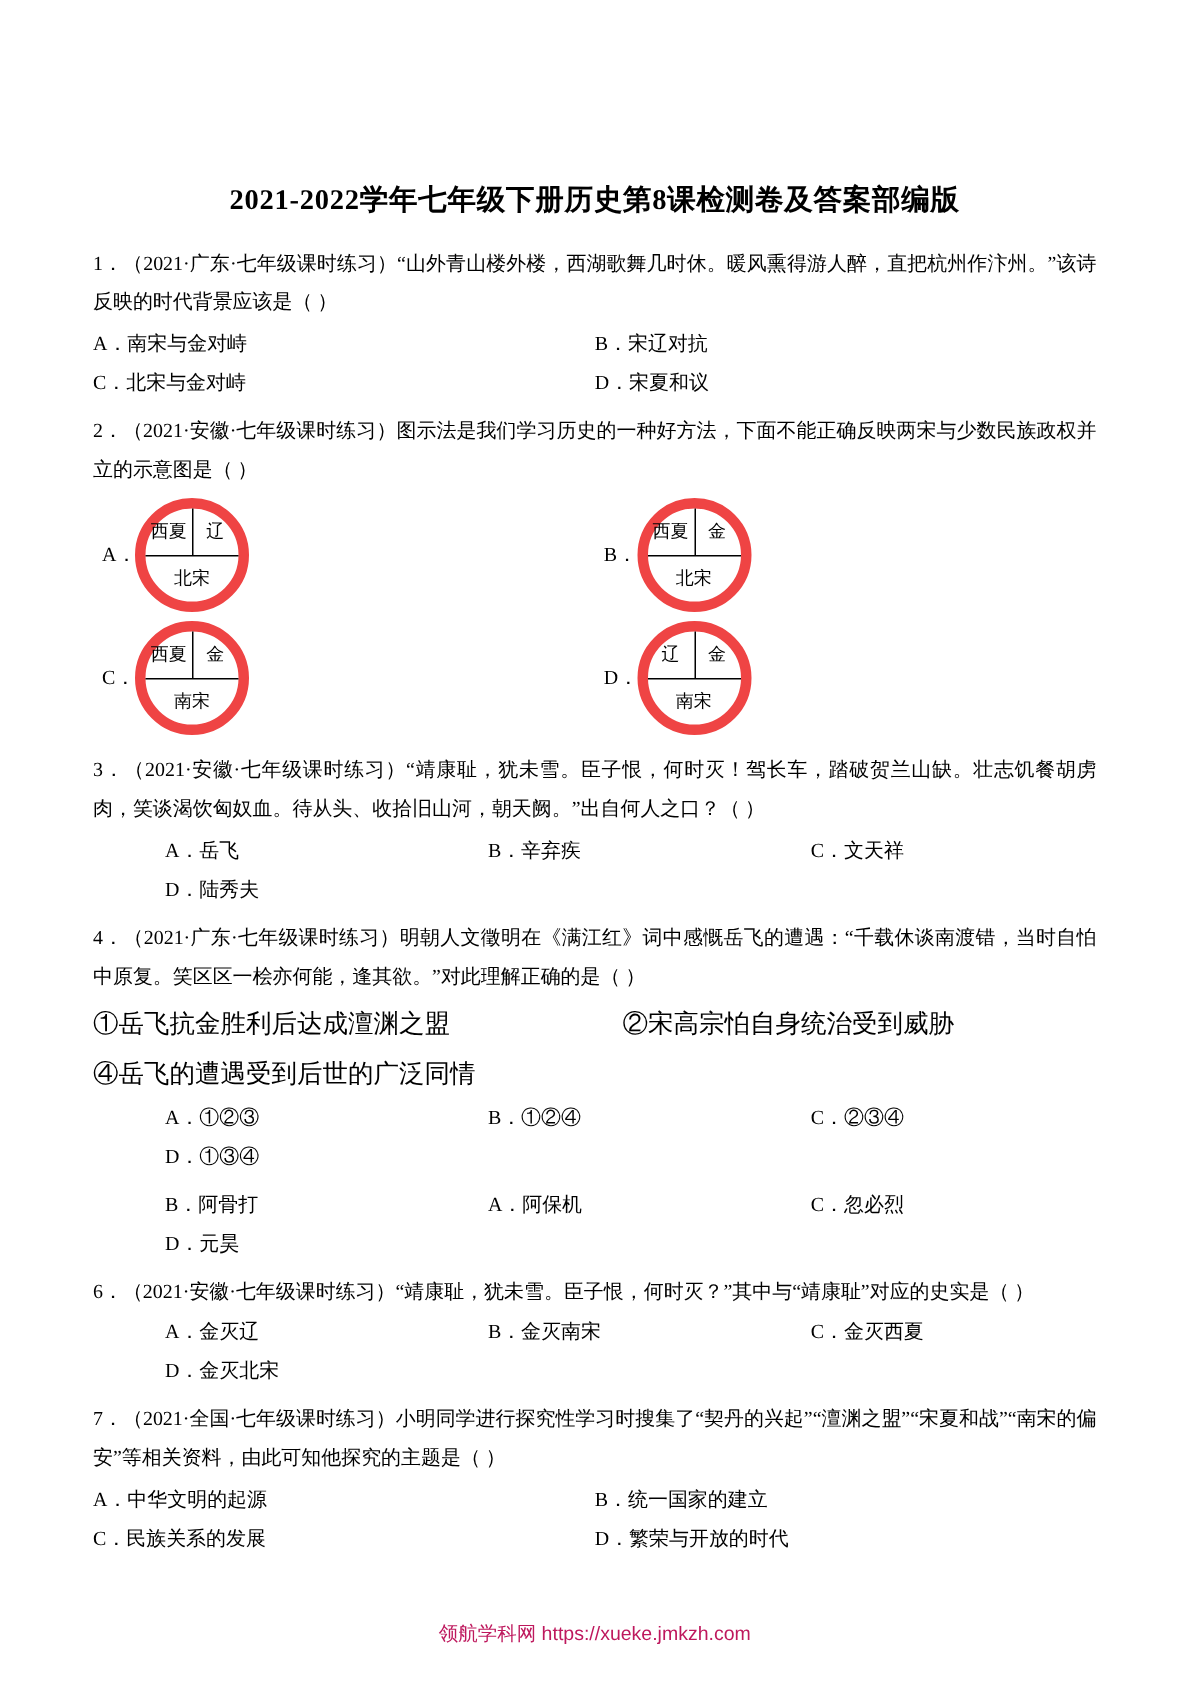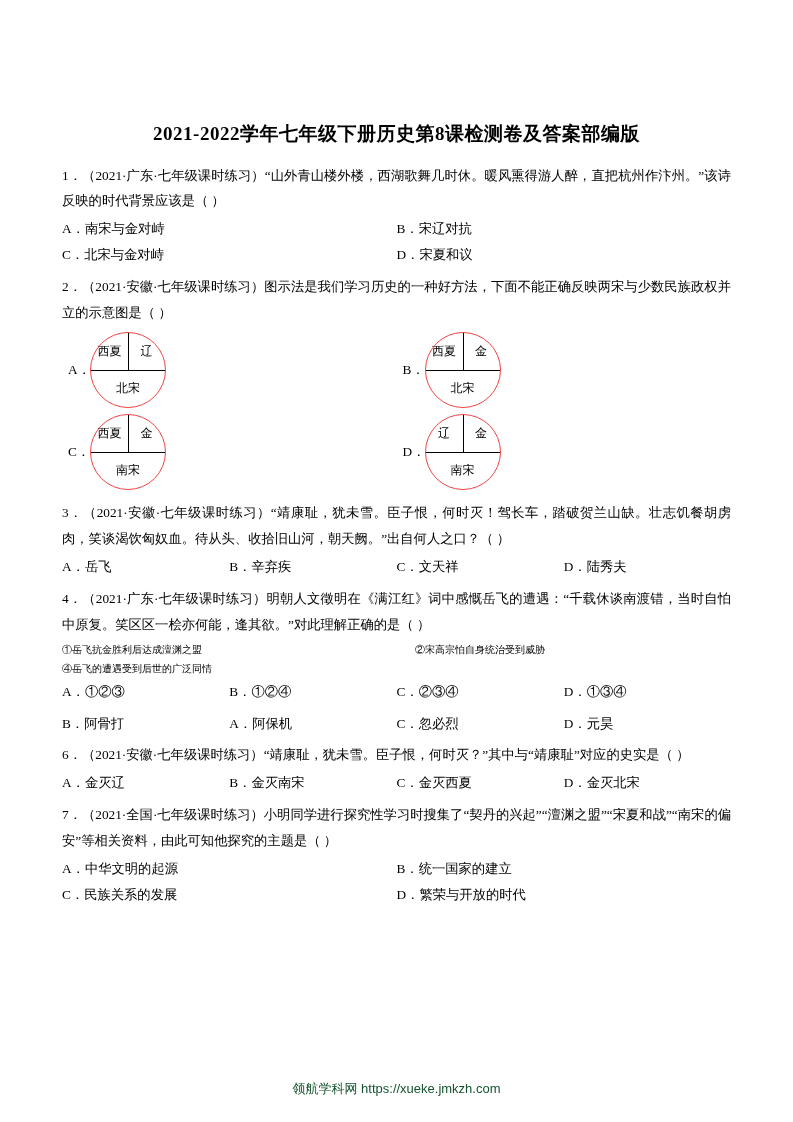--- a/index.html
+++ b/index.html
@@ -45,27 +45,28 @@
     font-size: 13.3px;
     line-height: 1.95;
   }
   .opts.two > .opt {
     width: 50%;
     box-sizing: border-box;
   }
   .opts.four > .opt {
     width: 25%;
     box-sizing: border-box;
+    margin-left: 48px;
   }
   .opt {
     white-space: nowrap;
     padding-right: 6px;
   }
   .sub-line {
-    font-size: 10px;
+    font-size: 17px;
     line-height: 1.95;
     display: flex;
     gap: 37px;
   }
   .sub-line .half {
     width: 50%;
   }
   
   .diagram-grid {
     margin: 6px 0 10px 0;
@@ -83,21 +84,21 @@
   .diagram-label {
     font-size: 13.3px;
     width: 28px;
     padding-left: 6px;
     box-sizing: border-box;
   }
   .circle {
     position: relative;
     width: 76px;
     height: 76px;
-    border: 1px solid #ef4444;
+    border: 7px solid #ef4444;
     border-radius: 50%;
     box-sizing: border-box;
     font-family: Liberation Mono, monospace;
   }
   .circle .hline {
     position: absolute;
     left: 0;
     top: 50%;
     width: 100%;
     height: 0;
@@ -134,21 +135,21 @@
     justify-content: center;
     font-size: 12px;
   }
   .footer {
     position: absolute;
     left: 0;
     bottom: 24px;
     width: 100%;
     text-align: center;
     font-size: 13px;
-    color: #14532d;
+    color: #be185d;
     font-family: "Liberation Sans", sans-serif;
   }
 </style>
 </head>
 <body>
 
 <div class="page">
 
   <h1 class="doc-title">2021-2022学年七年级下册历史第8课检测卷及答案部编版</h1>
 

